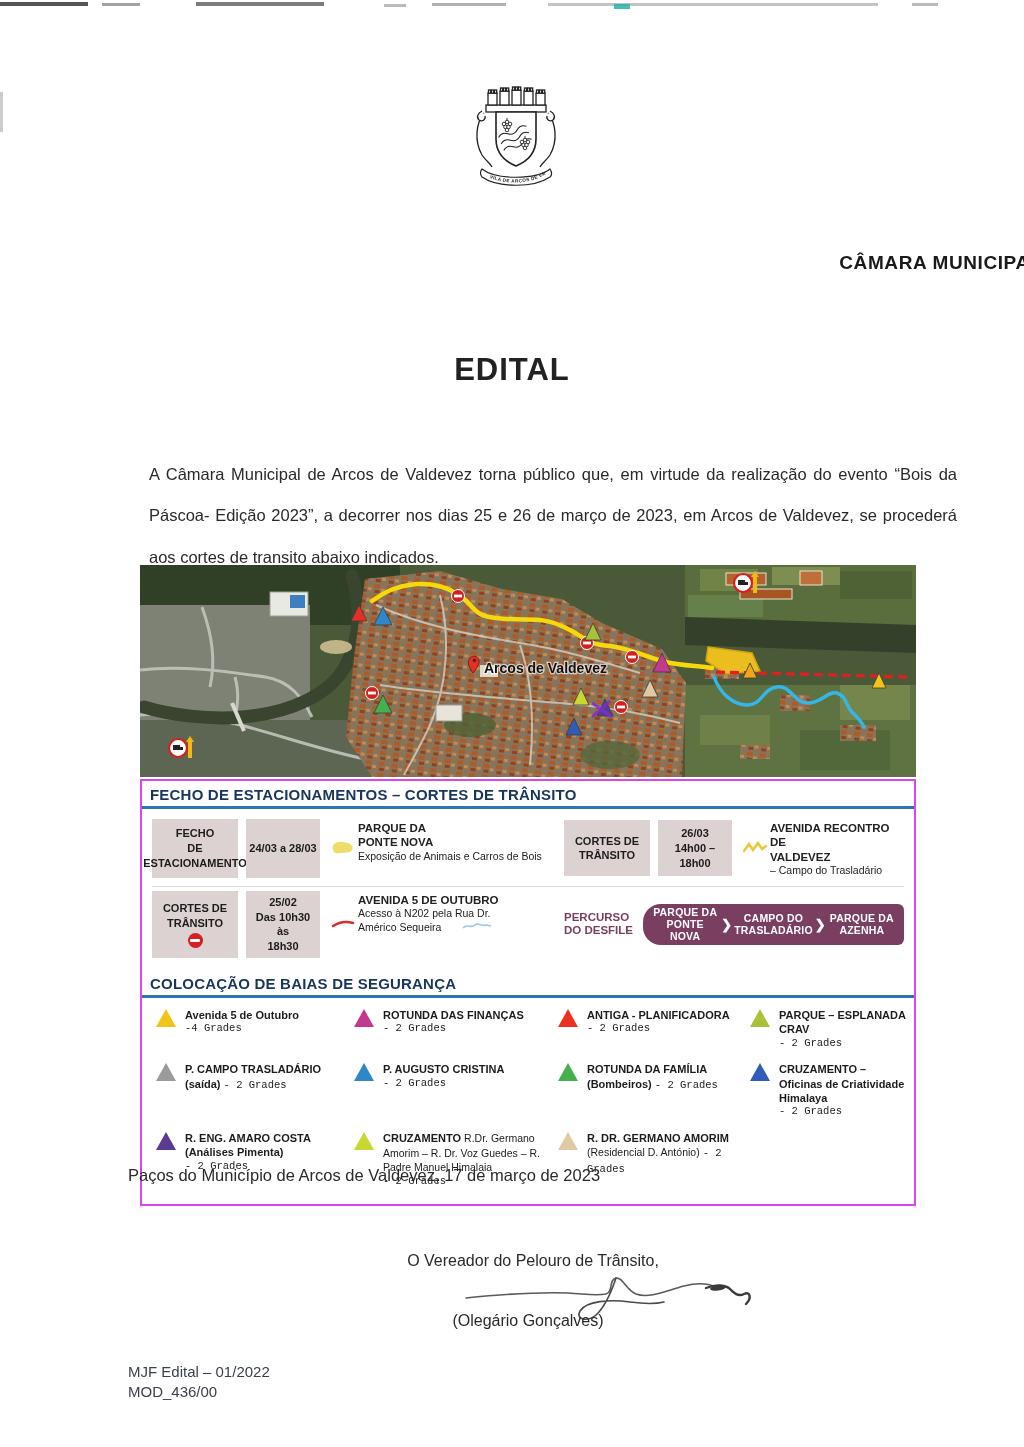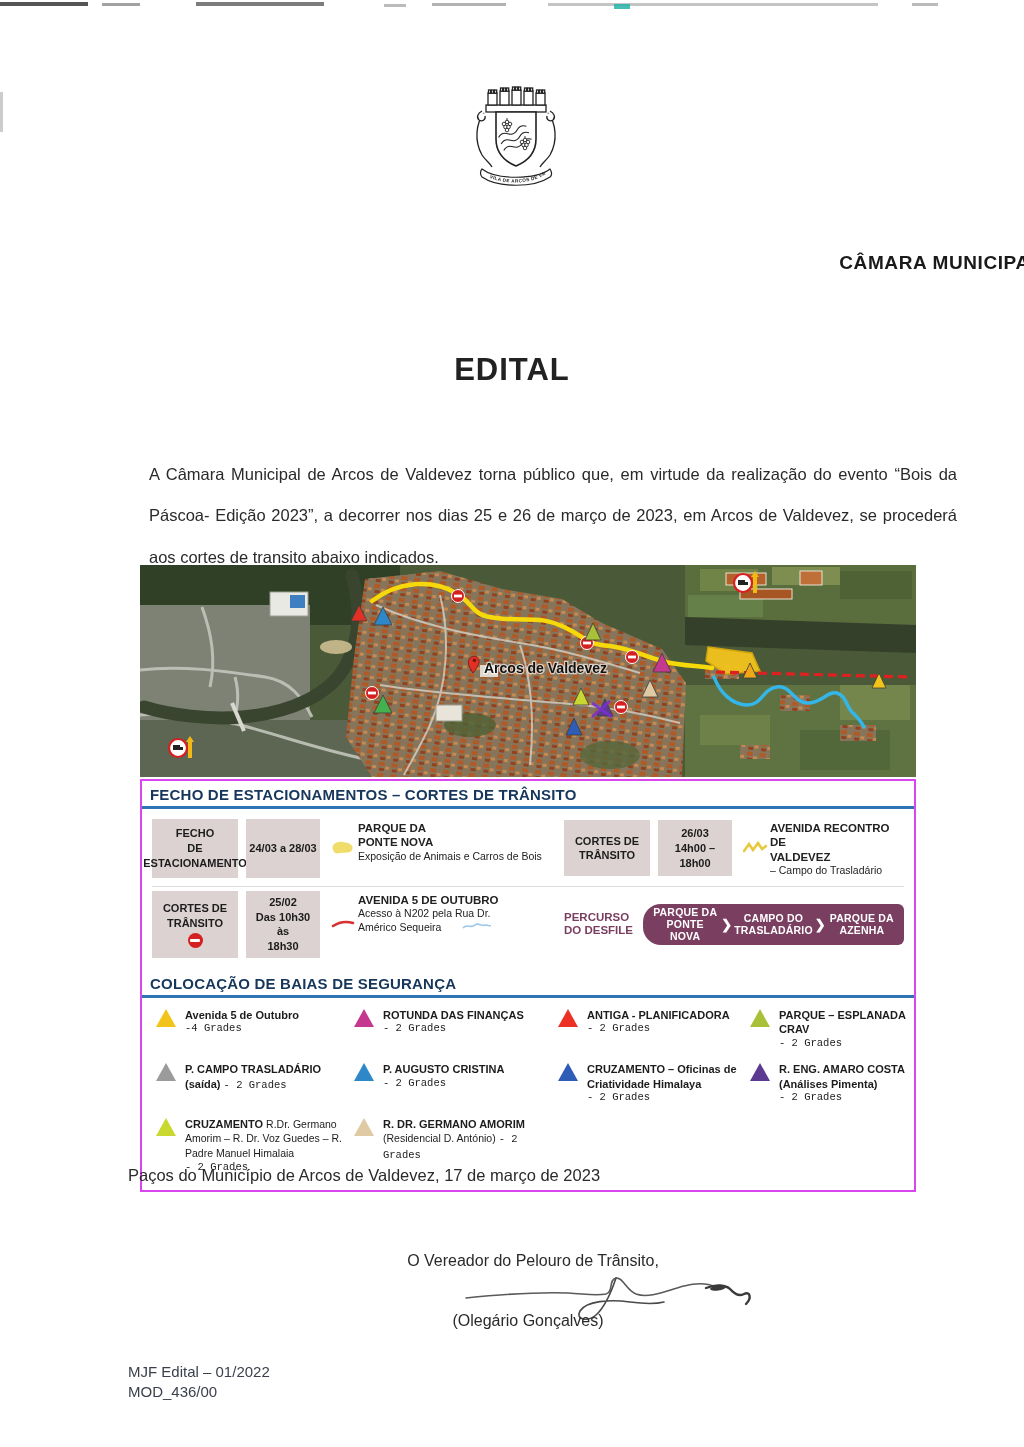--- a/index.html
+++ b/index.html
@@ -382,20 +382,24 @@
 
         <div class="bitem">
             <span class="tri" style="border-bottom-color: rgb(155, 155, 155);"></span>
             <div class="btxt"><span class="bt">P. CAMPO TRASLADÁRIO</span><br><span class="br">(saída)</span> <span class="bd">- 2 Grades</span></div>
           </div>
         <div class="bitem">
             <span class="tri" style="border-bottom-color: rgb(45, 135, 200);"></span>
             <div class="btxt"><span class="bt">P. AUGUSTO CRISTINA</span> <span class="bd blk">- 2 Grades</span></div>
           </div>
         <div class="bitem">
+            <span class="tri" style="border-bottom-color: rgb(69, 177, 78);"></span>
+            <div class="btxt"><span class="bt">ROTUNDA DA FAMÍLIA</span><br><span class="br">(Bombeiros)</span> <span class="bd">- 2 Grades</span></div>
+          </div>
+        <div class="bitem">
             <span class="tri" style="border-bottom-color: rgb(47, 92, 183);"></span>
             <div class="btxt"><span class="bt">CRUZAMENTO – Oficinas de Criatividade Himalaya</span> <span class="bd blk">- 2 Grades</span></div>
           </div>
 
         <div class="bitem">
             <span class="tri" style="border-bottom-color: rgb(92, 58, 146);"></span>
             <div class="btxt"><span class="bt">R. ENG. AMARO COSTA</span><br><span class="br">(Análises Pimenta)</span> <span class="bd blk">- 2 Grades</span></div>
           </div>
         <div class="bitem">
             <span class="tri" style="border-bottom-color: rgb(200, 216, 49);"></span>

